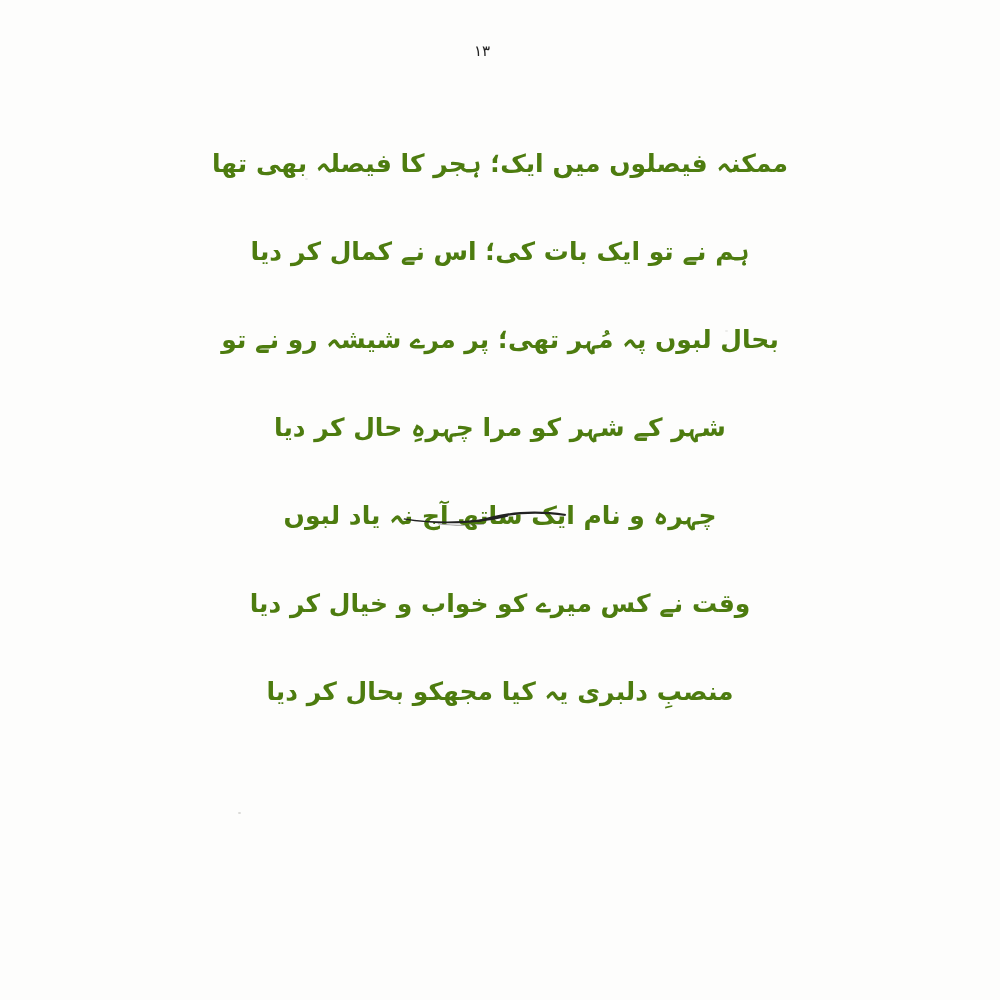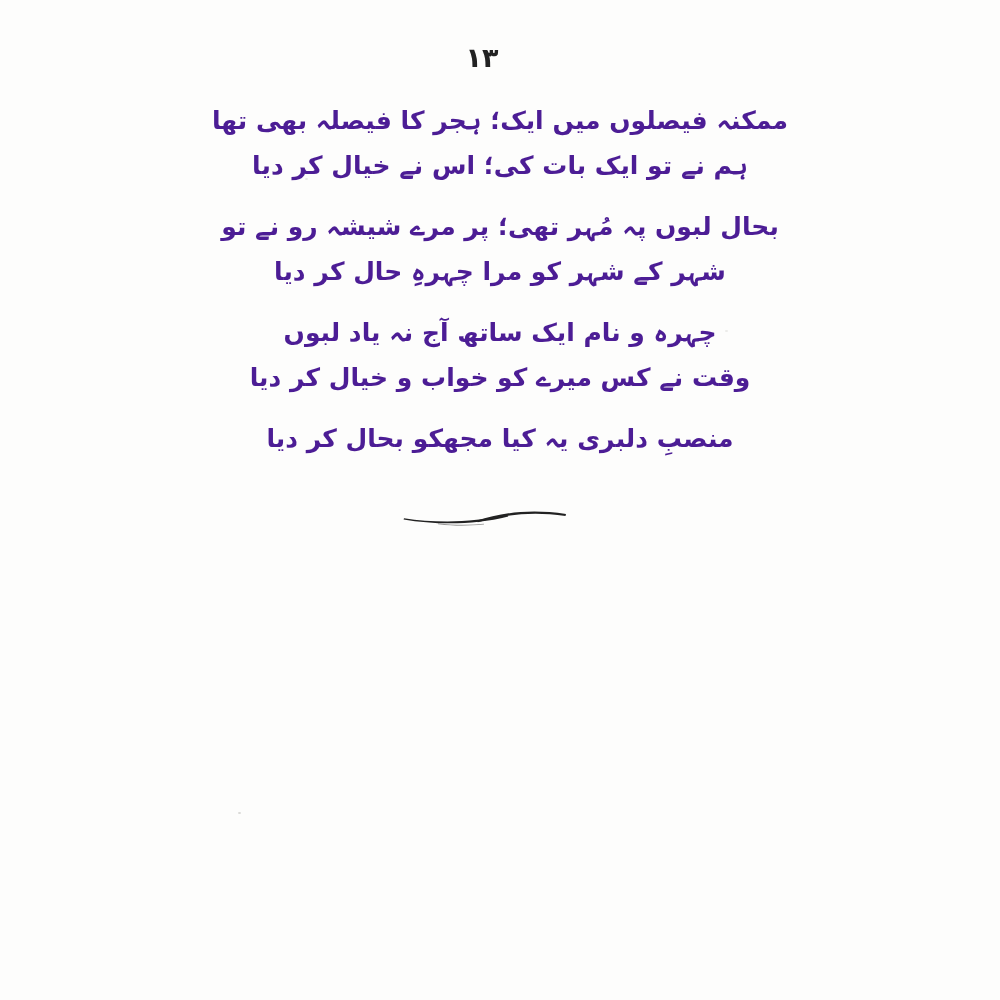--- a/index.html
+++ b/index.html
@@ -16,42 +16,43 @@
     width: 1000px;
     height: 1000px;
     background: #fdfdfc;
     color: #1c1c1c;
   }
   .page-number {
     position: absolute;
     top: 42px;
     left: 482px;
     transform: translateX(-50%);
-    font-size: 27px;
-    font-weight: bold;
+    font-size: 15px;
+    font-weight: normal;
     color: #222;
     letter-spacing: 1px;
   }
   .poem {
     position: absolute;
     top: 98px;
     left: 0;
     width: 1000px;
     direction: rtl;
     text-align: center;
   }
   .couplet {
     margin: 0 0 16px 0;
   }
   .verse-line {
     line-height: 45px;
     font-size: 25px;
     font-weight: bold;
-    color: #4c1d95;
+    color: #4d7c0f;
     white-space: nowrap;
+    margin-top: 43px;
   }
   .flourish-wrap {
     position: absolute;
     top: 502px;
     left: 400px;
     width: 170px;
     height: 30px;
   }
   .flourish-wrap svg {
     display: block;
@@ -74,21 +75,21 @@
 <body style="background: rgb(253, 253, 252);">
 
 <div class="scan-page" style="background: rgb(253, 253, 252);">
 
   <div class="page-number">۱۳</div>
 
   <div class="poem" dir="rtl" style="color: rgb(28, 28, 28);">
 
     <div class="couplet">
       <div class="verse-line">ممکنہ فیصلوں میں ایک؛ ہجر کا فیصلہ بھی تھا</div>
-      <div class="verse-line">ہم نے تو ایک بات کی؛ اس نے خیال کر دیا</div>
+      <div class="verse-line">ہم نے تو ایک بات کی؛ اس نے کمال کر دیا</div>
     </div>
 
     <div class="couplet">
       <div class="verse-line">بحال لبوں پہ مُہر تھی؛ پر مرے شیشہ رو نے تو</div>
       <div class="verse-line">شہر کے شہر کو مرا چہرہِ حال کر دیا</div>
     </div>
 
     <div class="couplet">
       <div class="verse-line">چہرہ و نام ایک ساتھ آج نہ یاد لبوں</div>
       <div class="verse-line">وقت نے کس میرے کو خواب و خیال کر دیا</div>

